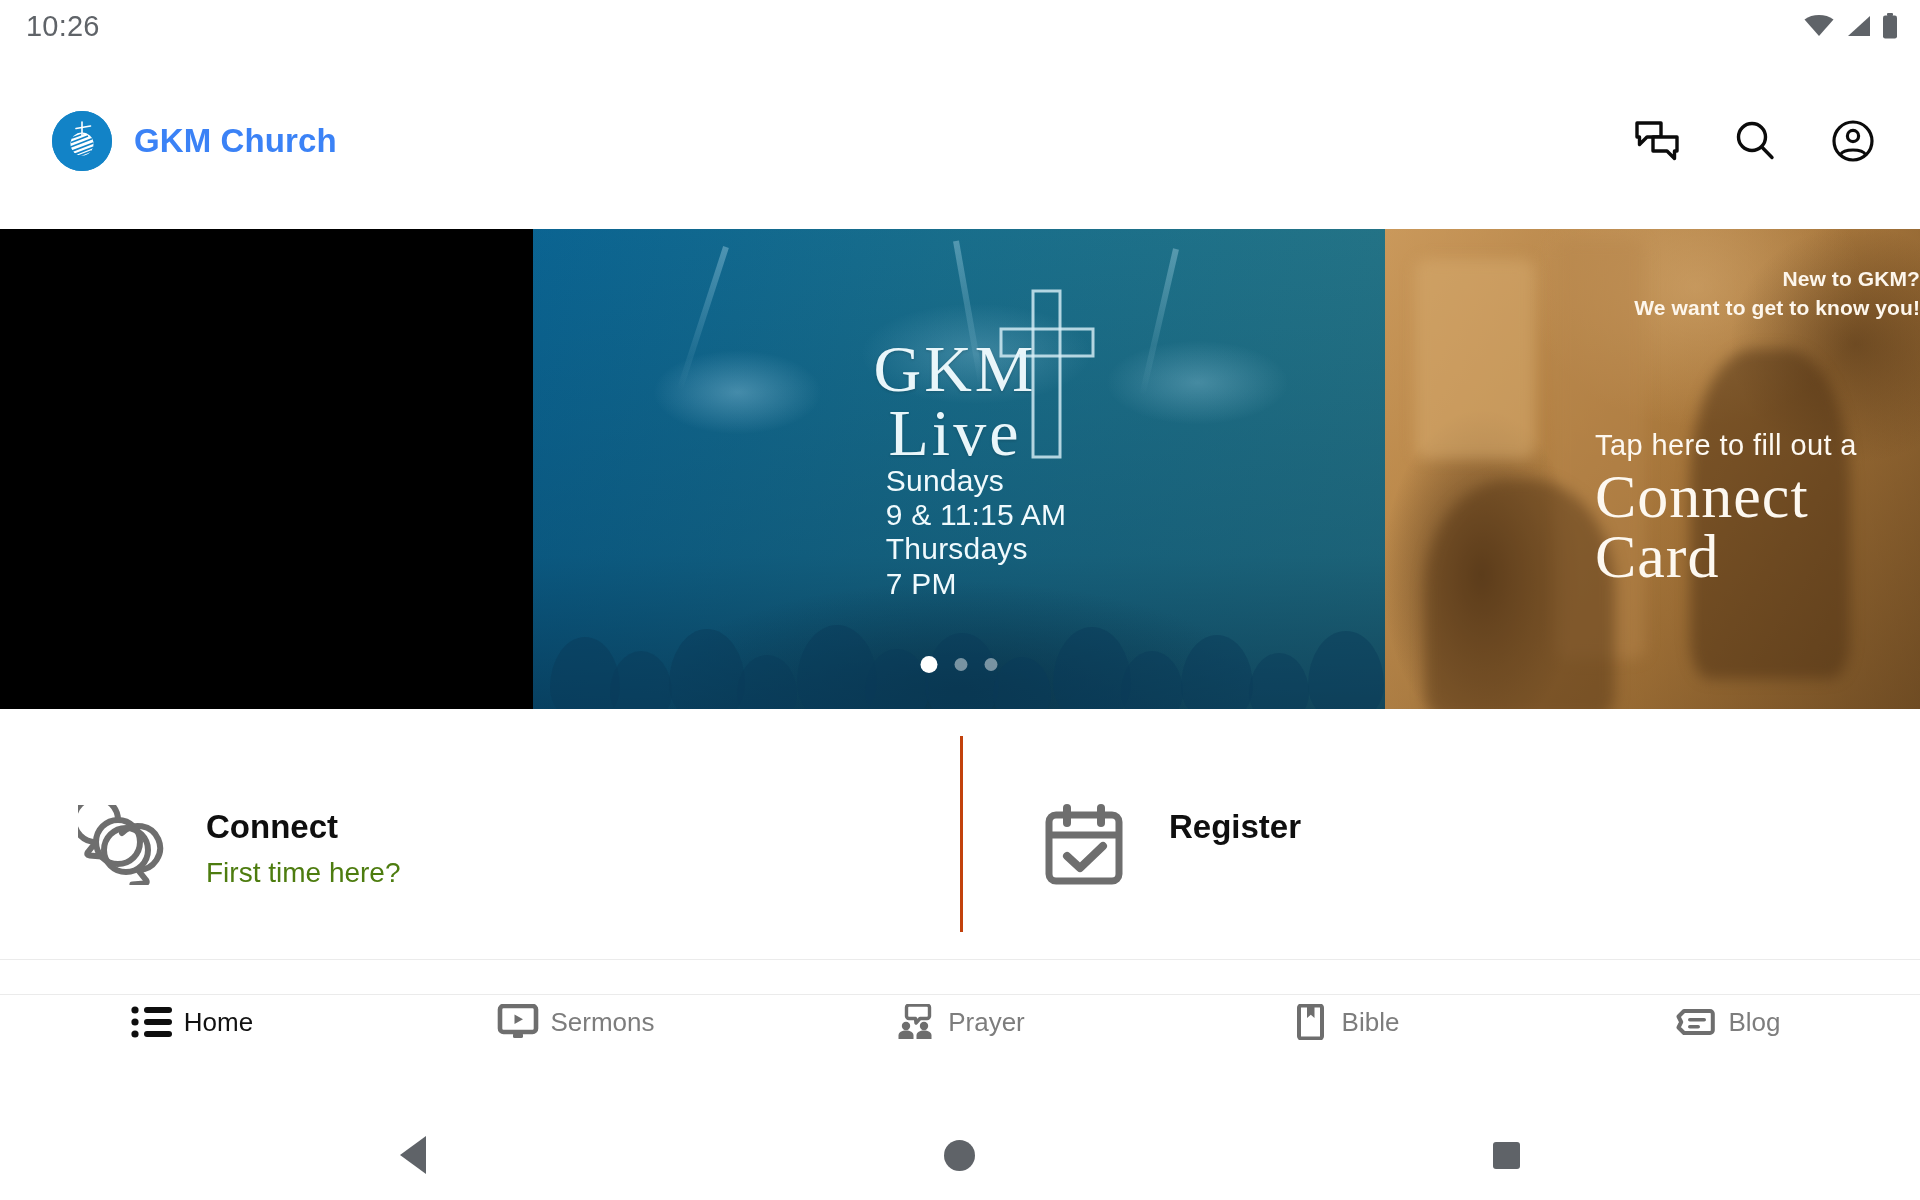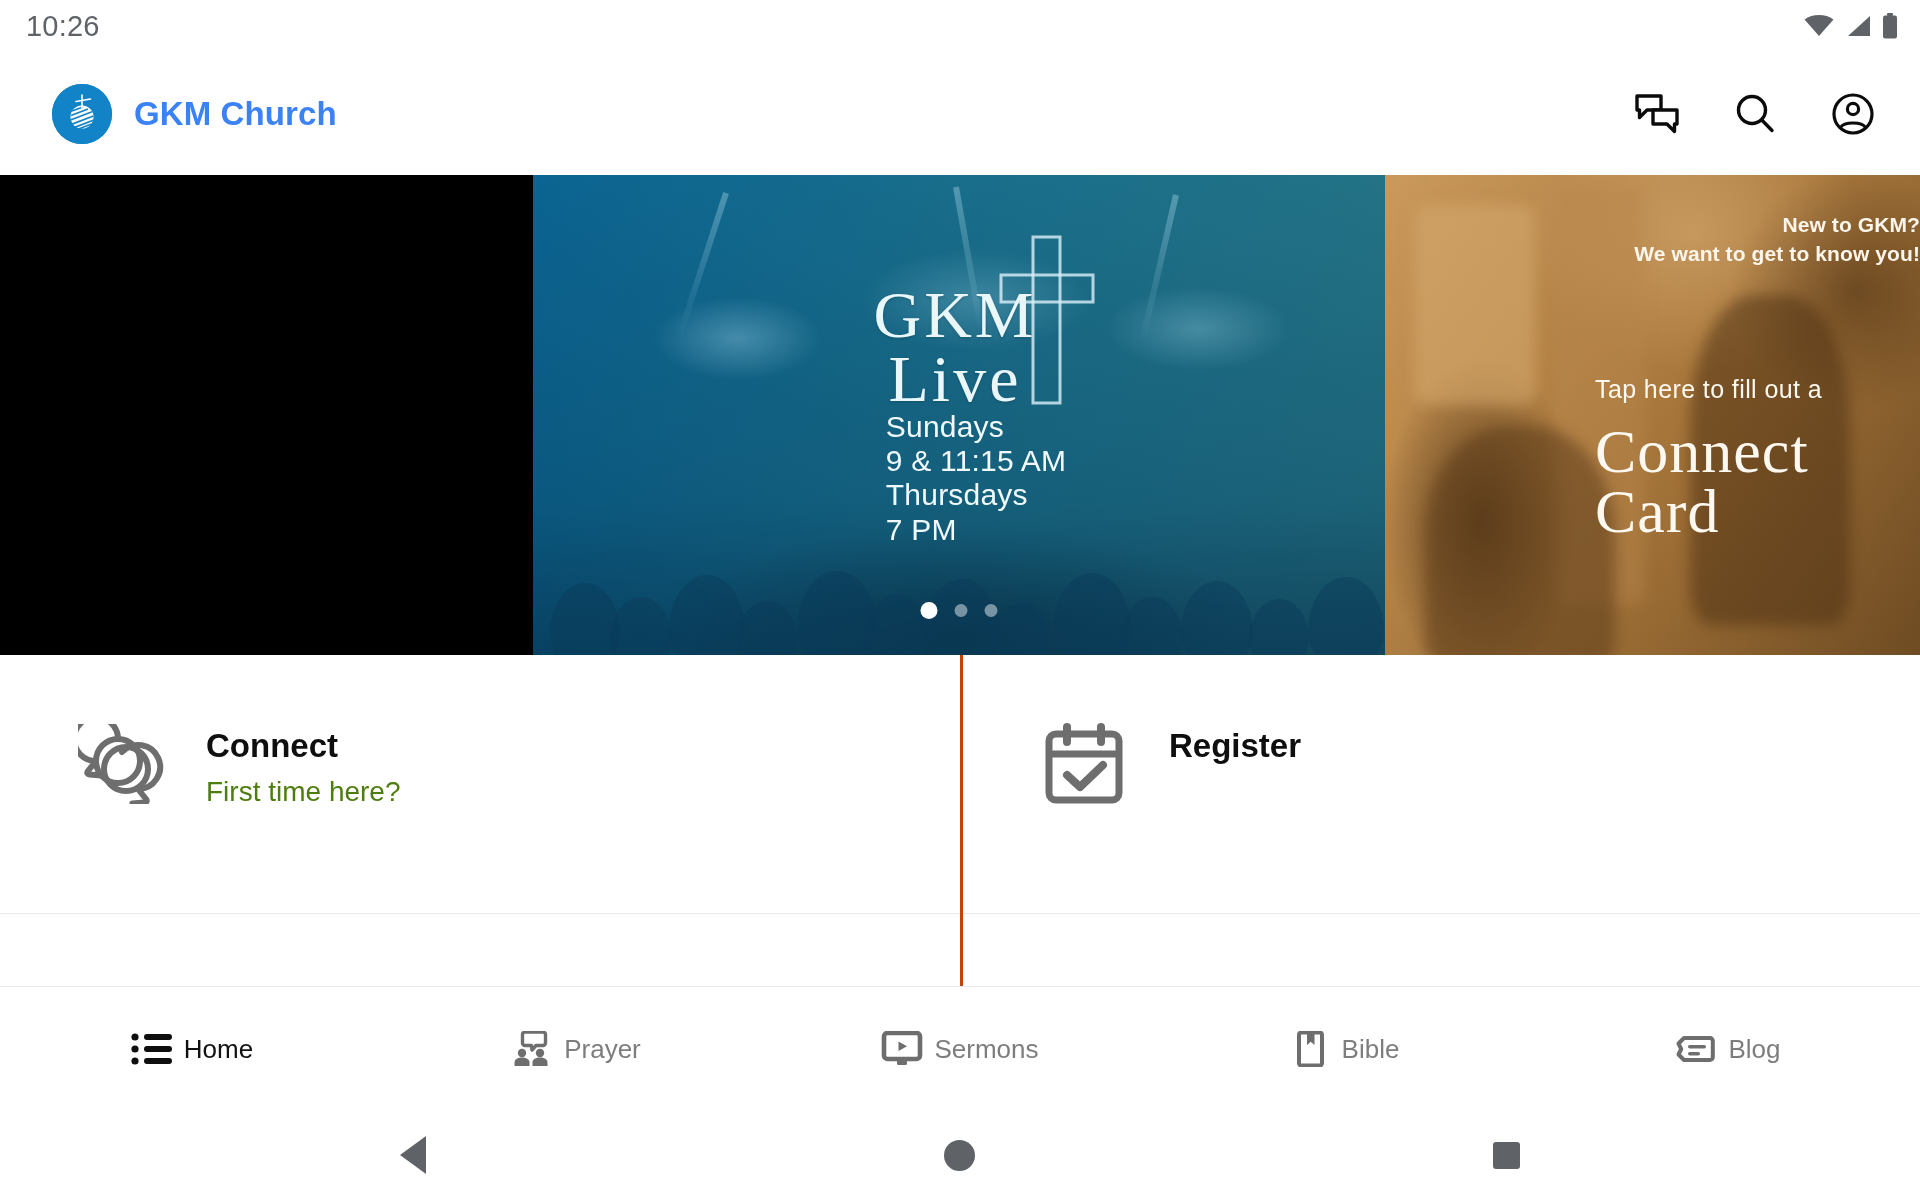--- a/index.html
+++ b/index.html
@@ -14,20 +14,21 @@
     font-family: "Liberation Sans", sans-serif;
     -webkit-font-smoothing: antialiased;
   }
   .phone {
     position: relative;
     width: 1920px;
     height: 1200px;
     background: #ffffff;
     display: flex;
     flex-direction: column;
+    gap: 27px;
   }
 
   
   .status-bar {
     height: 52px;
     flex: 0 0 52px;
     display: flex;
     align-items: center;
     justify-content: space-between;
     padding: 0 22px 0 26px;
@@ -220,24 +221,24 @@
     white-space: nowrap;
   }
   .connect-main {
     position: absolute;
     left: 210px;
     top: 200px;
     color: #fdf8f0;
     z-index: 3;
   }
   .connect-tap {
-    font-size: 25px;
+    font-size: 29px;
     letter-spacing: 0.4px;
     display: block;
-    margin-bottom: 18px;
+    margin-bottom: 5px;
   }
   .connect-big {
     font-family: "Liberation Serif", serif;
     font-size: 62px;
     line-height: 0.96;
     letter-spacing: 1px;
     display: block;
   }
   .dots-wrap {
     position: absolute;
@@ -555,44 +556,44 @@
           <rect x="13" y="15" width="28" height="6" rx="3" fill="#0e0e0e"></rect>
           <rect x="13" y="27" width="28" height="6" rx="3" fill="#0e0e0e"></rect>
         </svg>
       </span>
       <span class="nav-label">Home</span>
     </div>
 
     <div class="nav-item">
       <span>
         <svg width="42" height="36" viewBox="0 0 42 36">
+          <rect x="3" y="2" width="36" height="26" rx="3.5" fill="none" stroke="#6e6e6e" stroke-width="4.6"></rect>
+          <path d="M17.5 10.5 L26 15.2 L17.5 19.9 Z" fill="#6e6e6e"></path>
+          <rect x="16" y="29" width="10" height="5" rx="1.6" fill="#6e6e6e"></rect>
+        </svg>
+      </span>
+      <span class="nav-label">Sermons</span>
+    </div>
+
+    <div class="nav-item">
+      <span>
+        <svg width="42" height="36" viewBox="0 0 42 36">
           <path d="M14 1 H32 A2.5 2.5 0 0 1 34.5 3.5 V12 A2.5 2.5 0 0 1 32 14.5 H25 L21 19 L20.5 14.5 H14 A2.5 2.5 0 0 1 11.5 12 V3.5 A2.5 2.5 0 0 1 14 1 Z" fill="none" stroke="#6e6e6e" stroke-width="3.4" stroke-linejoin="round"></path>
           <circle cx="11" cy="22" r="4.2" fill="#6e6e6e"></circle>
           <path d="M3.5 35 V31.5 C3.5 28 7 26.5 11 26.5 C15 26.5 18.5 28 18.5 31.5 V35 Z" fill="#6e6e6e"></path>
           <circle cx="29" cy="22" r="4.2" fill="#6e6e6e"></circle>
           <path d="M21.5 35 V31.5 C21.5 28 25 26.5 29 26.5 C33 26.5 36.5 28 36.5 31.5 V35 Z" fill="#6e6e6e"></path>
         </svg>
       </span>
       <span class="nav-label">Prayer</span>
     </div>
 
     <div class="nav-item">
       <span>
         <svg width="42" height="36" viewBox="0 0 42 36">
-          <rect x="3" y="2" width="36" height="26" rx="3.5" fill="none" stroke="#6e6e6e" stroke-width="4.6"></rect>
-          <path d="M17.5 10.5 L26 15.2 L17.5 19.9 Z" fill="#6e6e6e"></path>
-          <rect x="16" y="29" width="10" height="5" rx="1.6" fill="#6e6e6e"></rect>
-        </svg>
-      </span>
-      <span class="nav-label">Sermons</span>
-    </div>
-
-    <div class="nav-item">
-      <span>
-        <svg width="42" height="36" viewBox="0 0 42 36">
           <rect x="10" y="1.5" width="23" height="33" rx="2.2" fill="none" stroke="#6e6e6e" stroke-width="4"></rect>
           <path d="M18 1.5 H25.5 V14 L21.8 10.8 L18 14 Z" fill="#6e6e6e"></path>
         </svg>
       </span>
       <span class="nav-label">Bible</span>
     </div>
 
     <div class="nav-item">
       <span>
         <svg width="42" height="36" viewBox="0 0 42 36">

